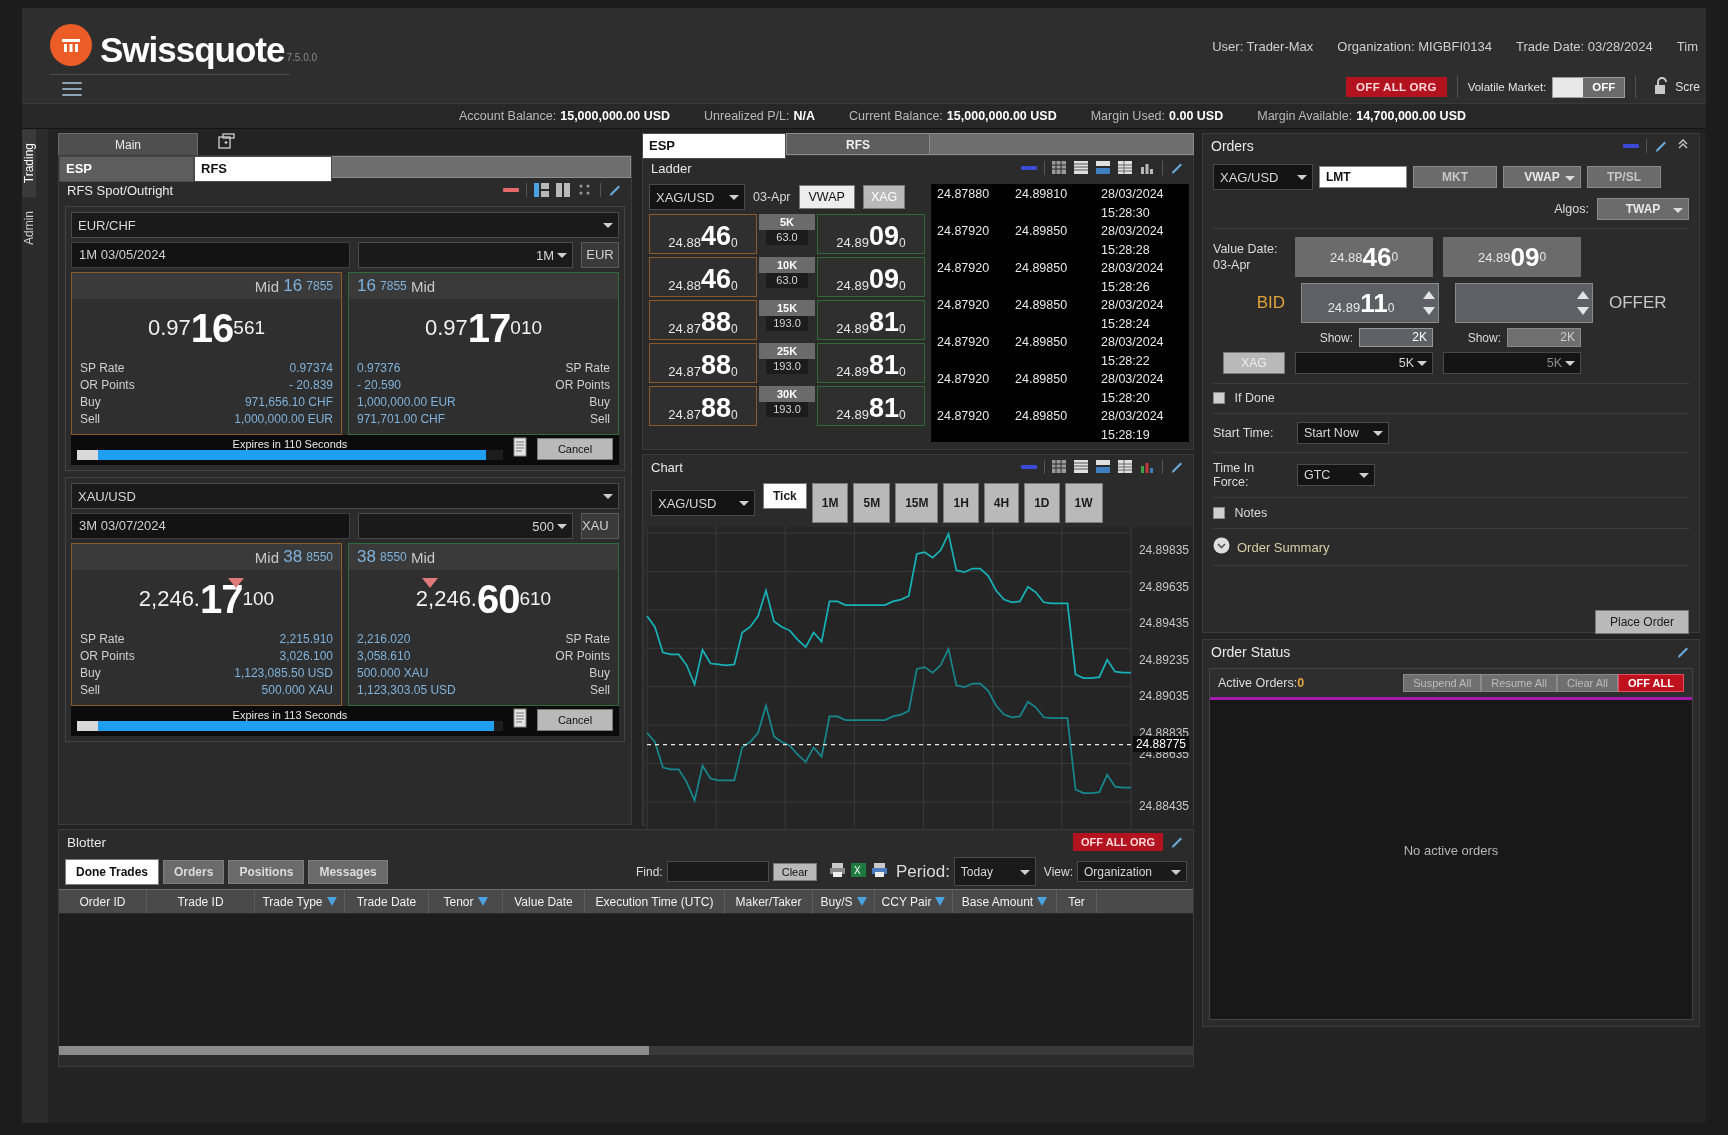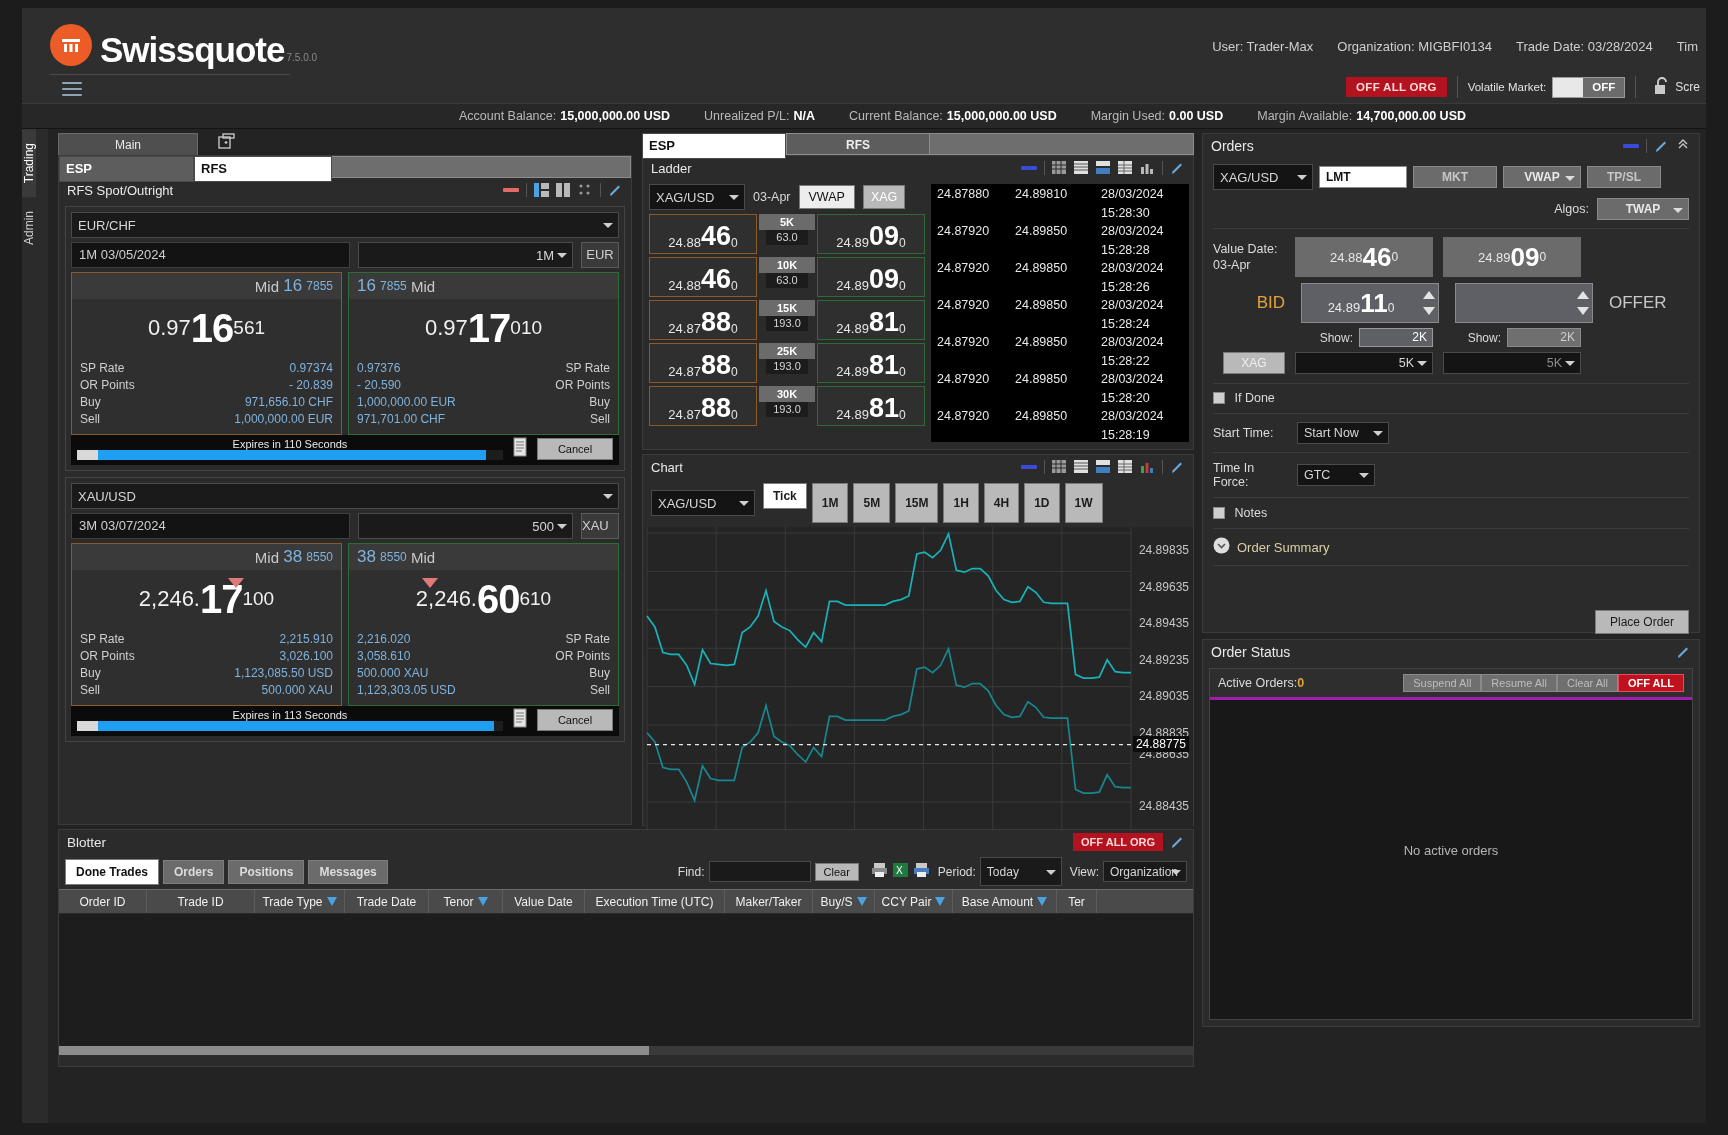--- a/index.html
+++ b/index.html
@@ -922,27 +922,27 @@
               </svg></span>
           <span><svg width="17" height="16">
                 <rect x="1" y="1" width="15" height="14" fill="#1f7a3f"></rect>
                 <text x="4" y="12" font-size="10" fill="#fff" font-family="Liberation Sans">X</text>
               </svg></span>
           <span><svg width="17" height="16">
                 <rect x="3" y="1" width="11" height="5" fill="#c9c9c9"></rect>
                 <rect x="1" y="6" width="15" height="6" fill="#4a7bbf"></rect>
                 <rect x="4" y="10" width="9" height="5" fill="#eee"></rect>
               </svg></span>
-          <span style="font-size:12px;color:#dcdcdc;margin-left:4px;">Period:</span>
+          <span style="font-size:17px;color:#dcdcdc;margin-left:4px;">Period:</span>
           <div class="sel" style="width:82px;height:29px;font-size:12px;">
               <span>Today</span>
               <span class="car"></span>
             </div>
           <span style="font-size:12px;color:#dcdcdc;margin-left:4px;">View:</span>
-          <div class="sel" style="width:84px;height:21px;font-size:12px;text-align:center;">
+          <div class="sel" style="width:110px;height:21px;font-size:12px;text-align:center;">
               <span>Organization</span>
               <span class="car"></span>
             </div>
         </div>
 
         <div class="bhdr" id="bhdr">
             <div class="c" style="width: 88px;">
               <span>Order ID</span>
             </div>
             <div class="c" style="width: 108px;">

